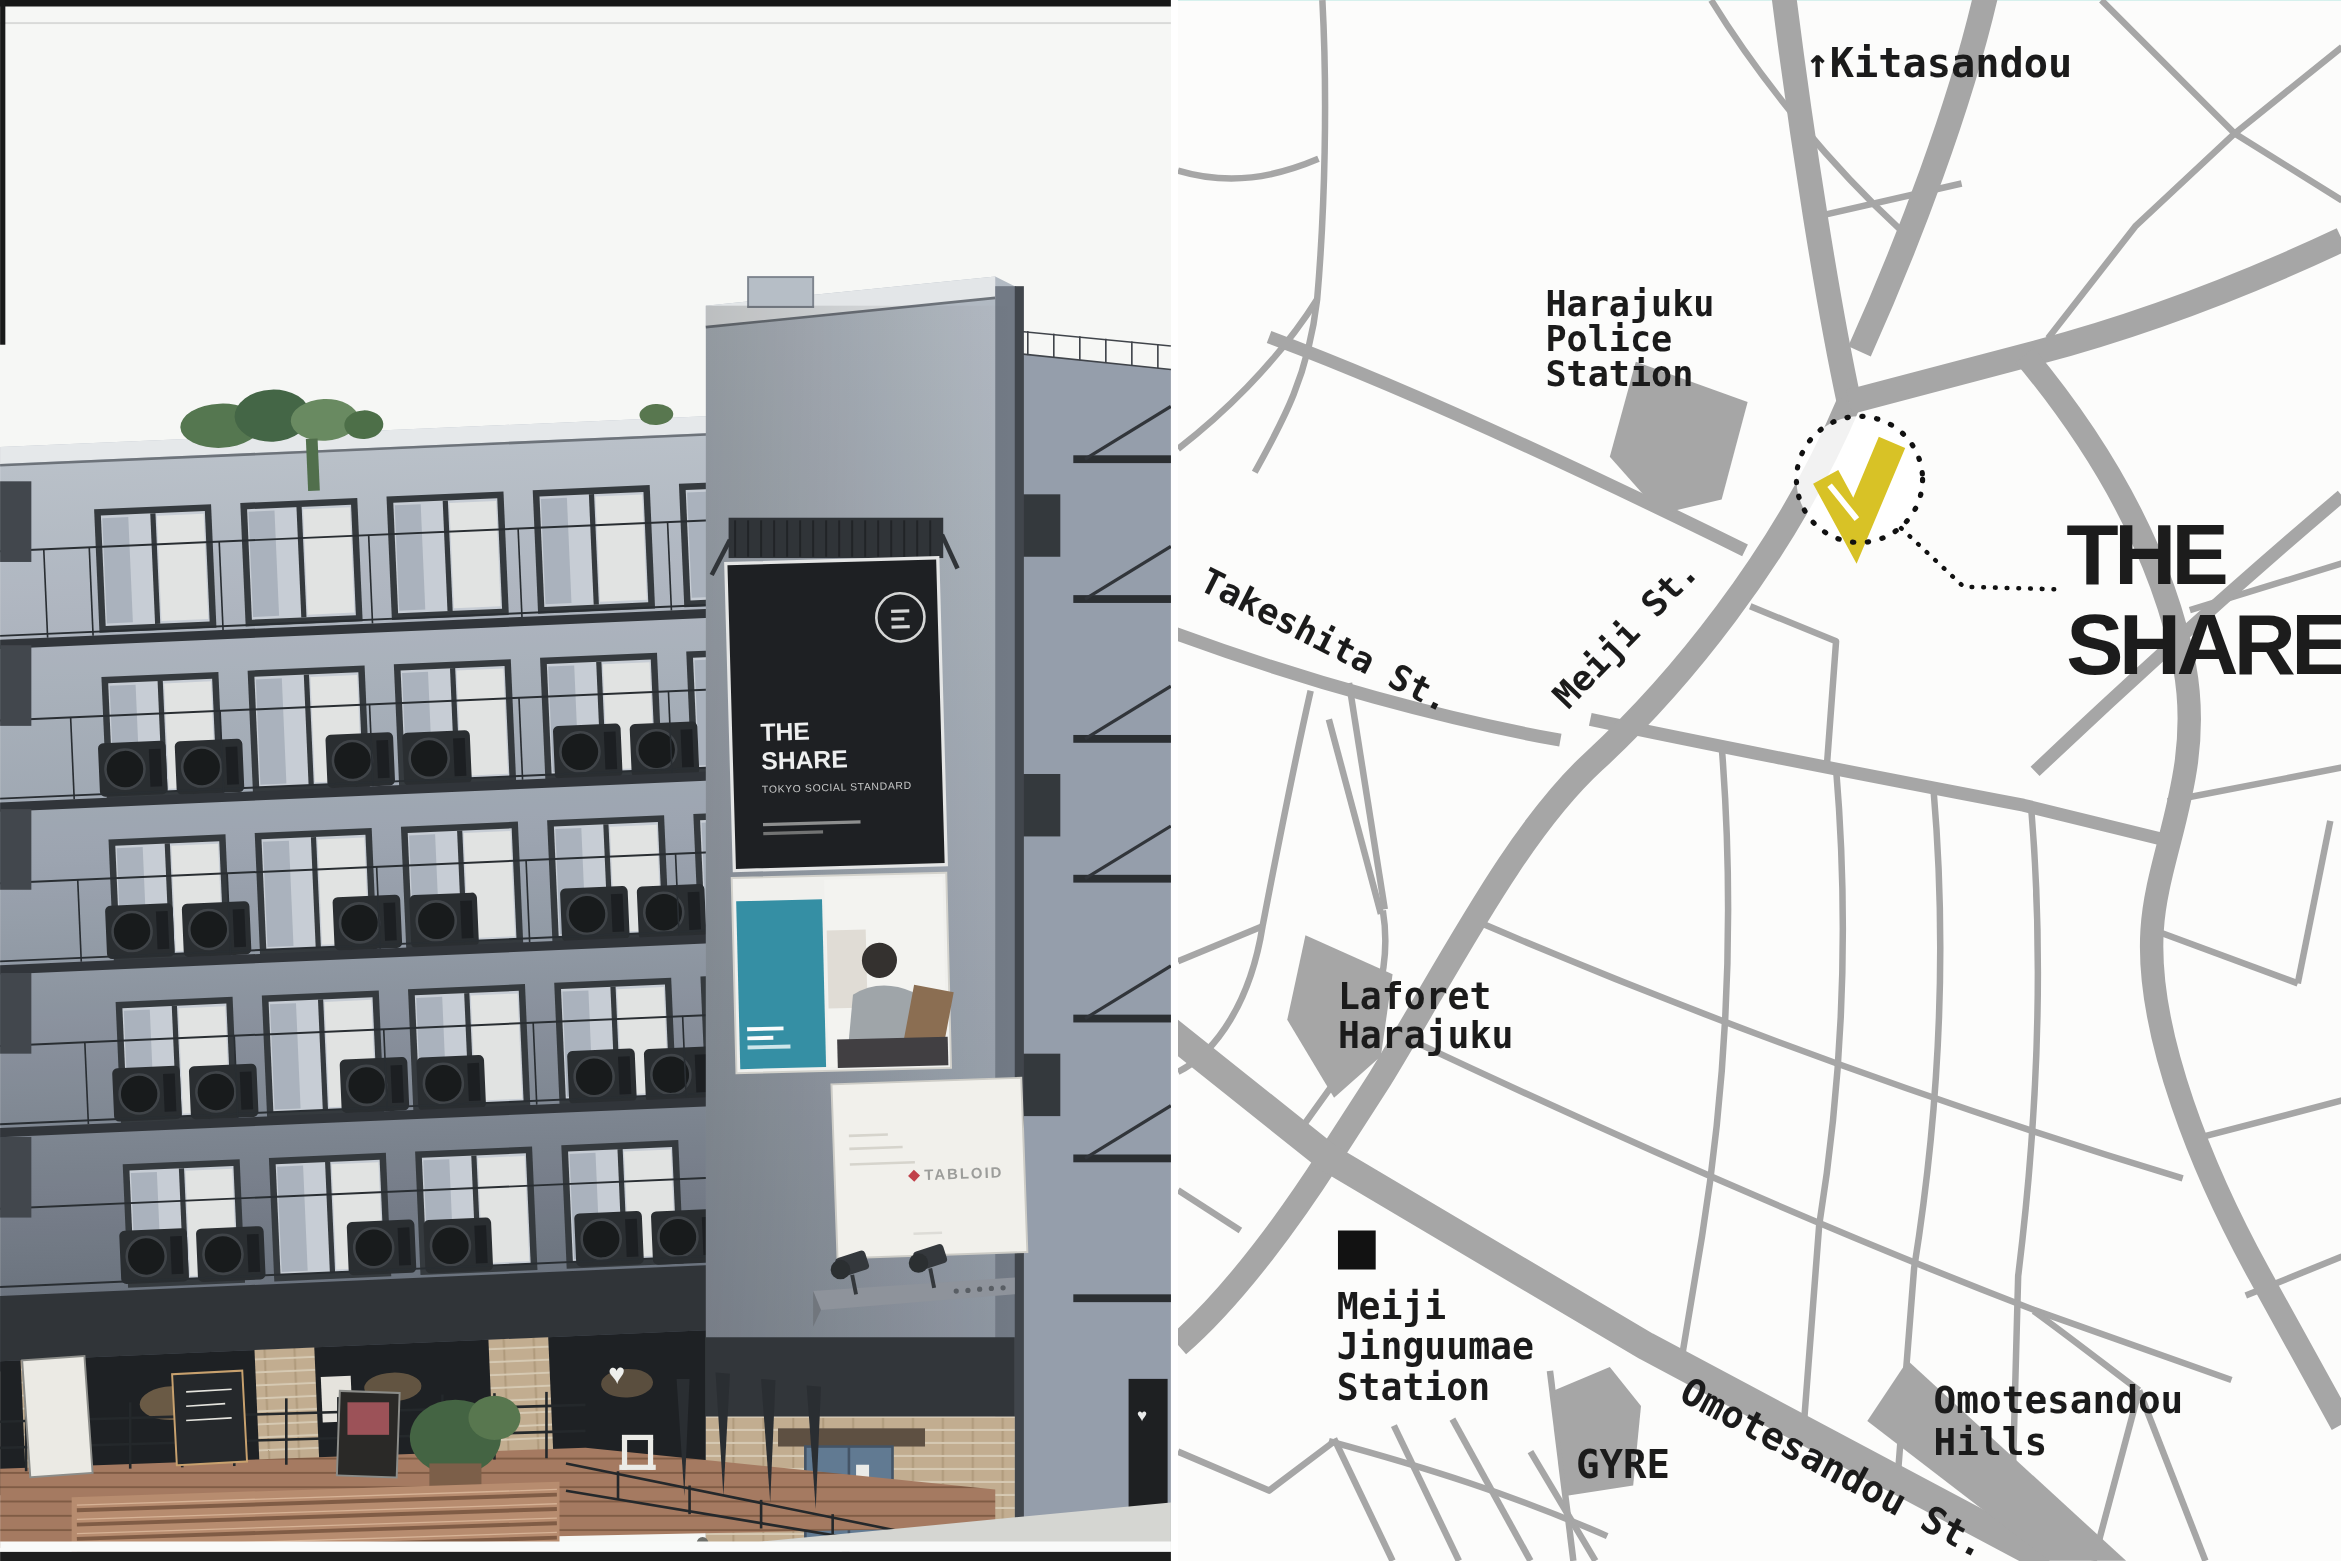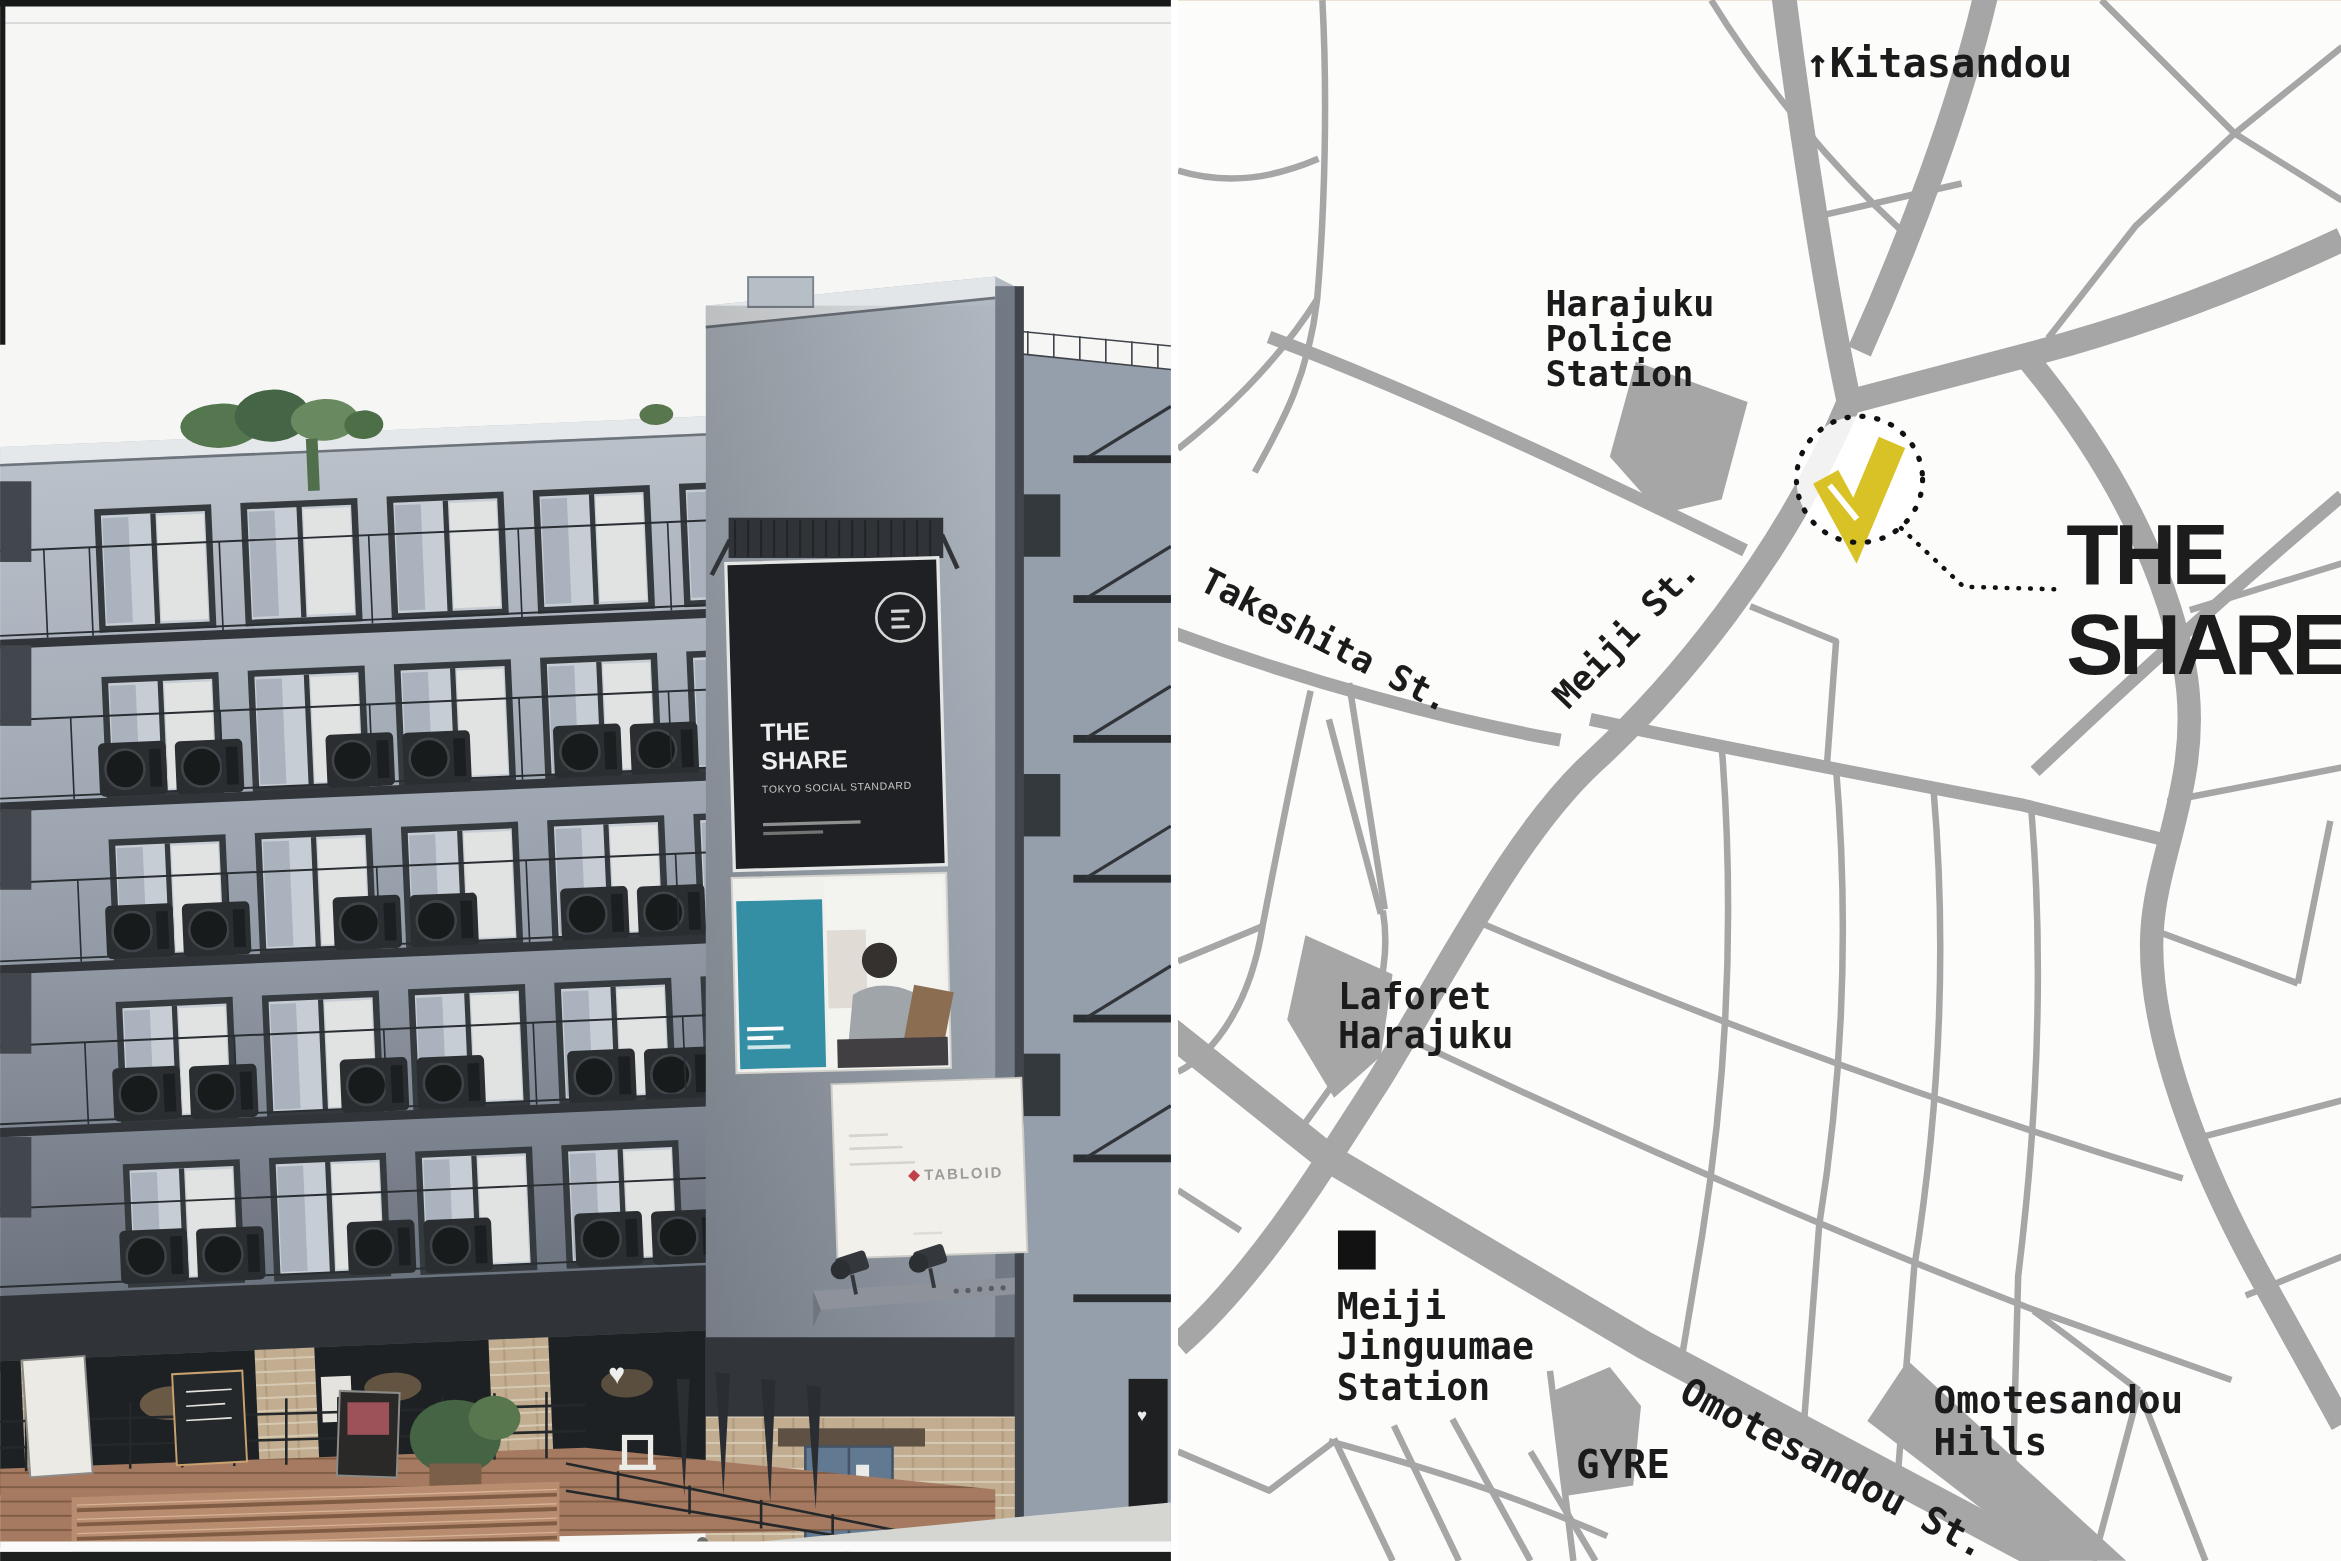--- a/index.html
+++ b/index.html
@@ -1,20 +1,20 @@
 <!DOCTYPE html>
 <html style="font-size:10.4px"><head>
 <meta charset="utf-8">
 <style>
   html,body{margin:0;padding:0;background:#ffffff;width:2342px;height:1561px;overflow:hidden;
     font-family:"Liberation Sans",sans-serif;}
   .stage{position:relative;width:2342px;height:1561px;display:flex;background:#ffffff;}
   .photo-panel{width:1171px;height:1561px;position:relative;background:#fafaf8;}
   .gap{width:6.5px;height:1561px;background:#ffffff;}
-  .map-panel{width:1164px;height:1403px;position:relative;background:#a16207;}
+  .map-panel{width:1164px;height:1403px;position:relative;background:#14b8a6;}
   svg{display:block;}
   text{user-select:none;}
   .maplabel{font-family:"DejaVu Sans Mono",monospace;font-weight:700;fill:#1b1b1b;}
   .bigtitle{font-family:"Liberation Sans",sans-serif;font-weight:700;fill:#1c1c1c;letter-spacing:-7px;}
 </style>
 </head>
 <body>
 
 <div class="stage">
 

